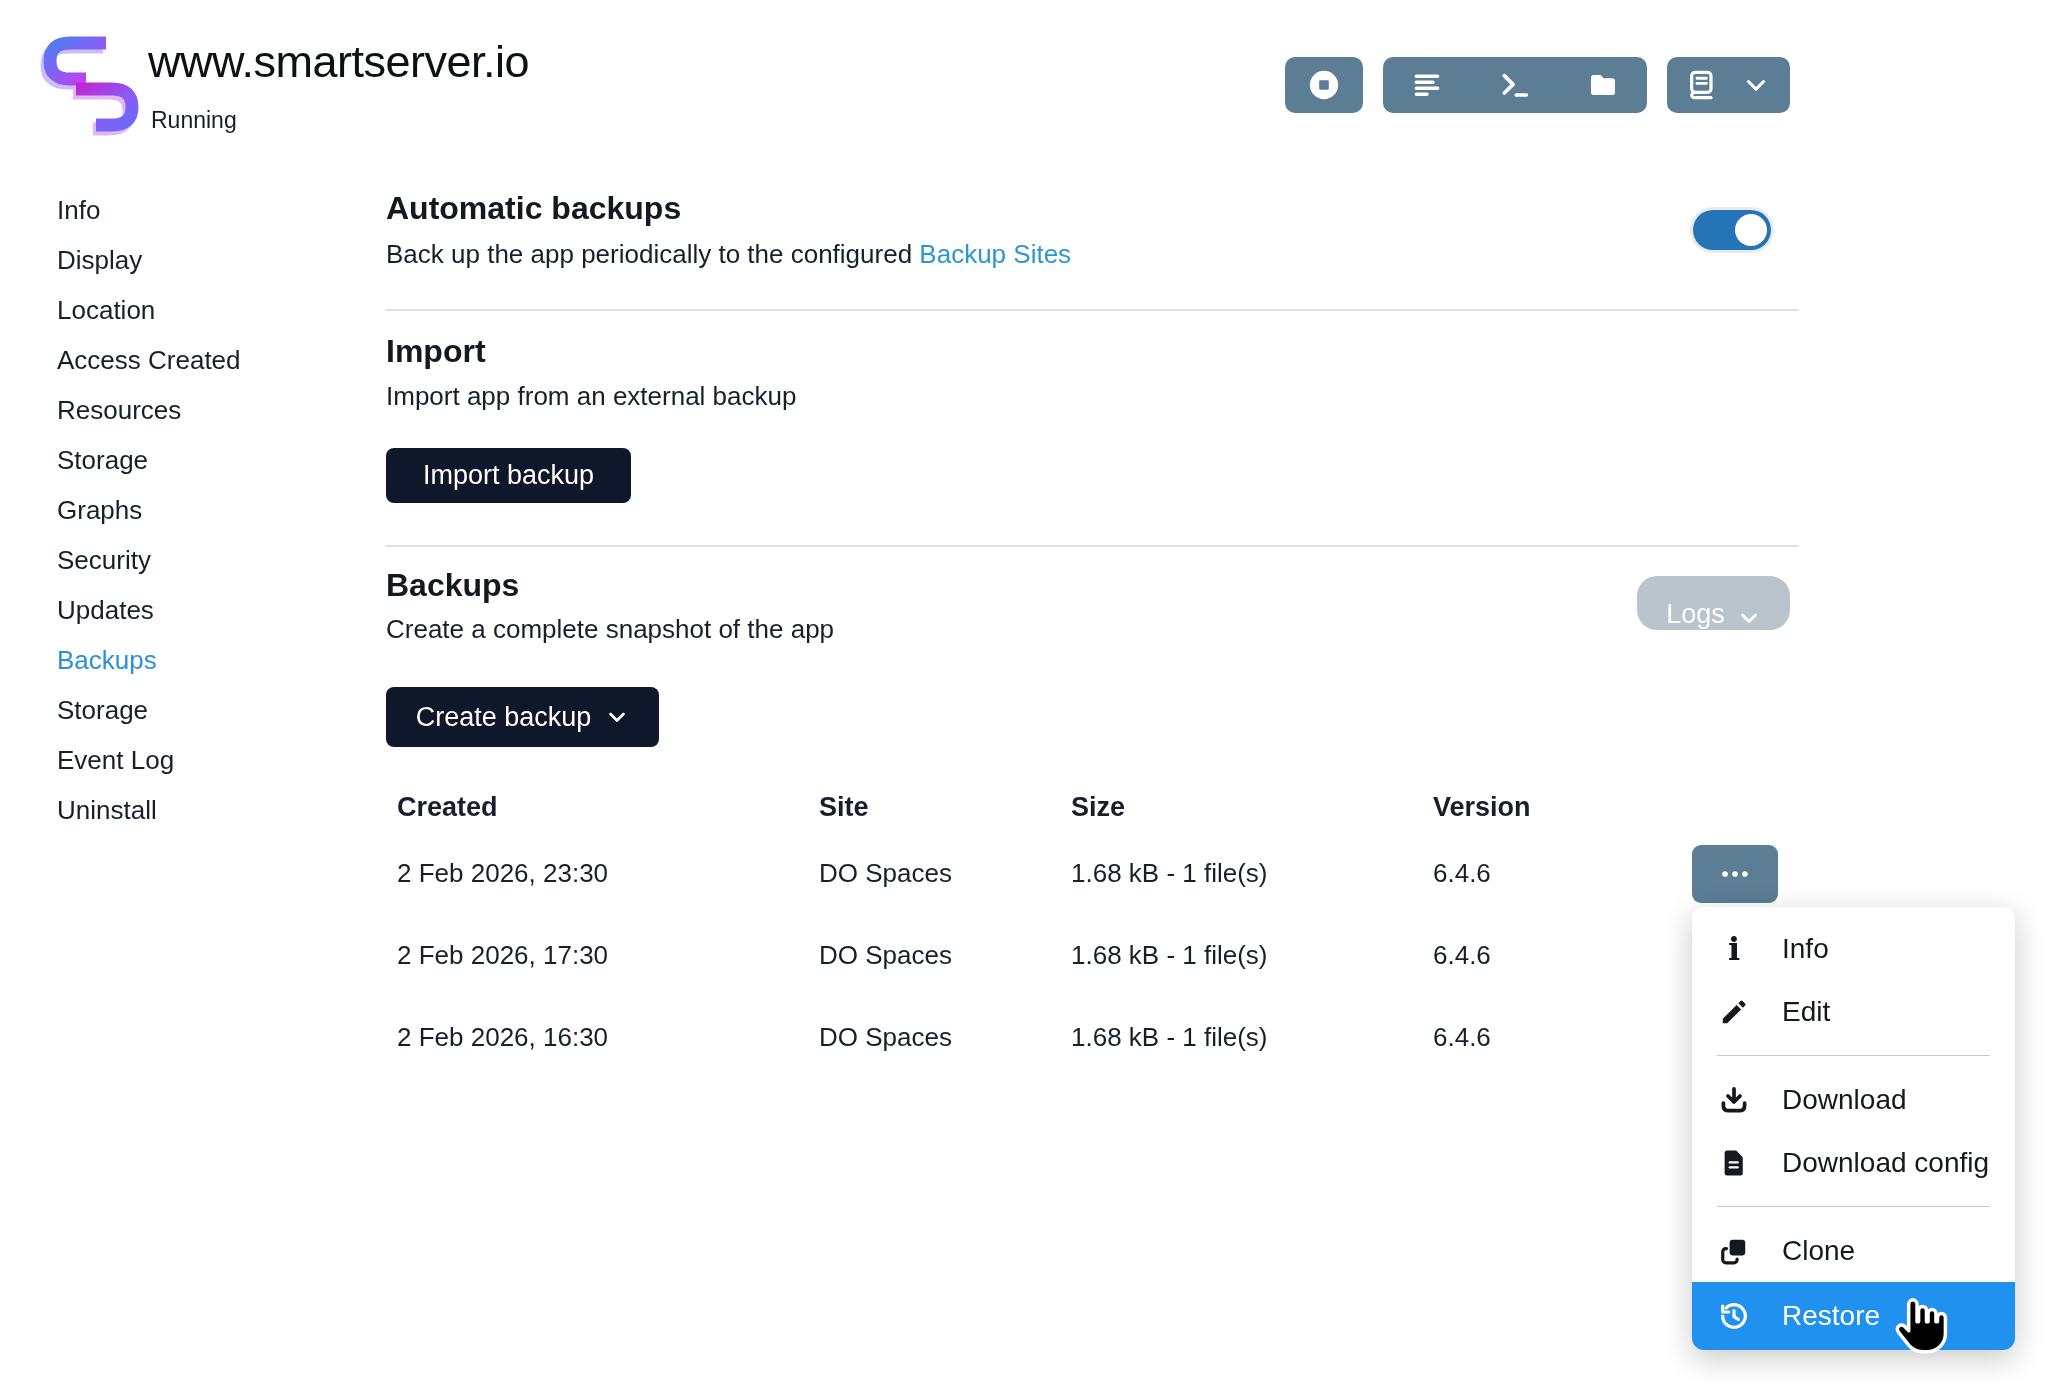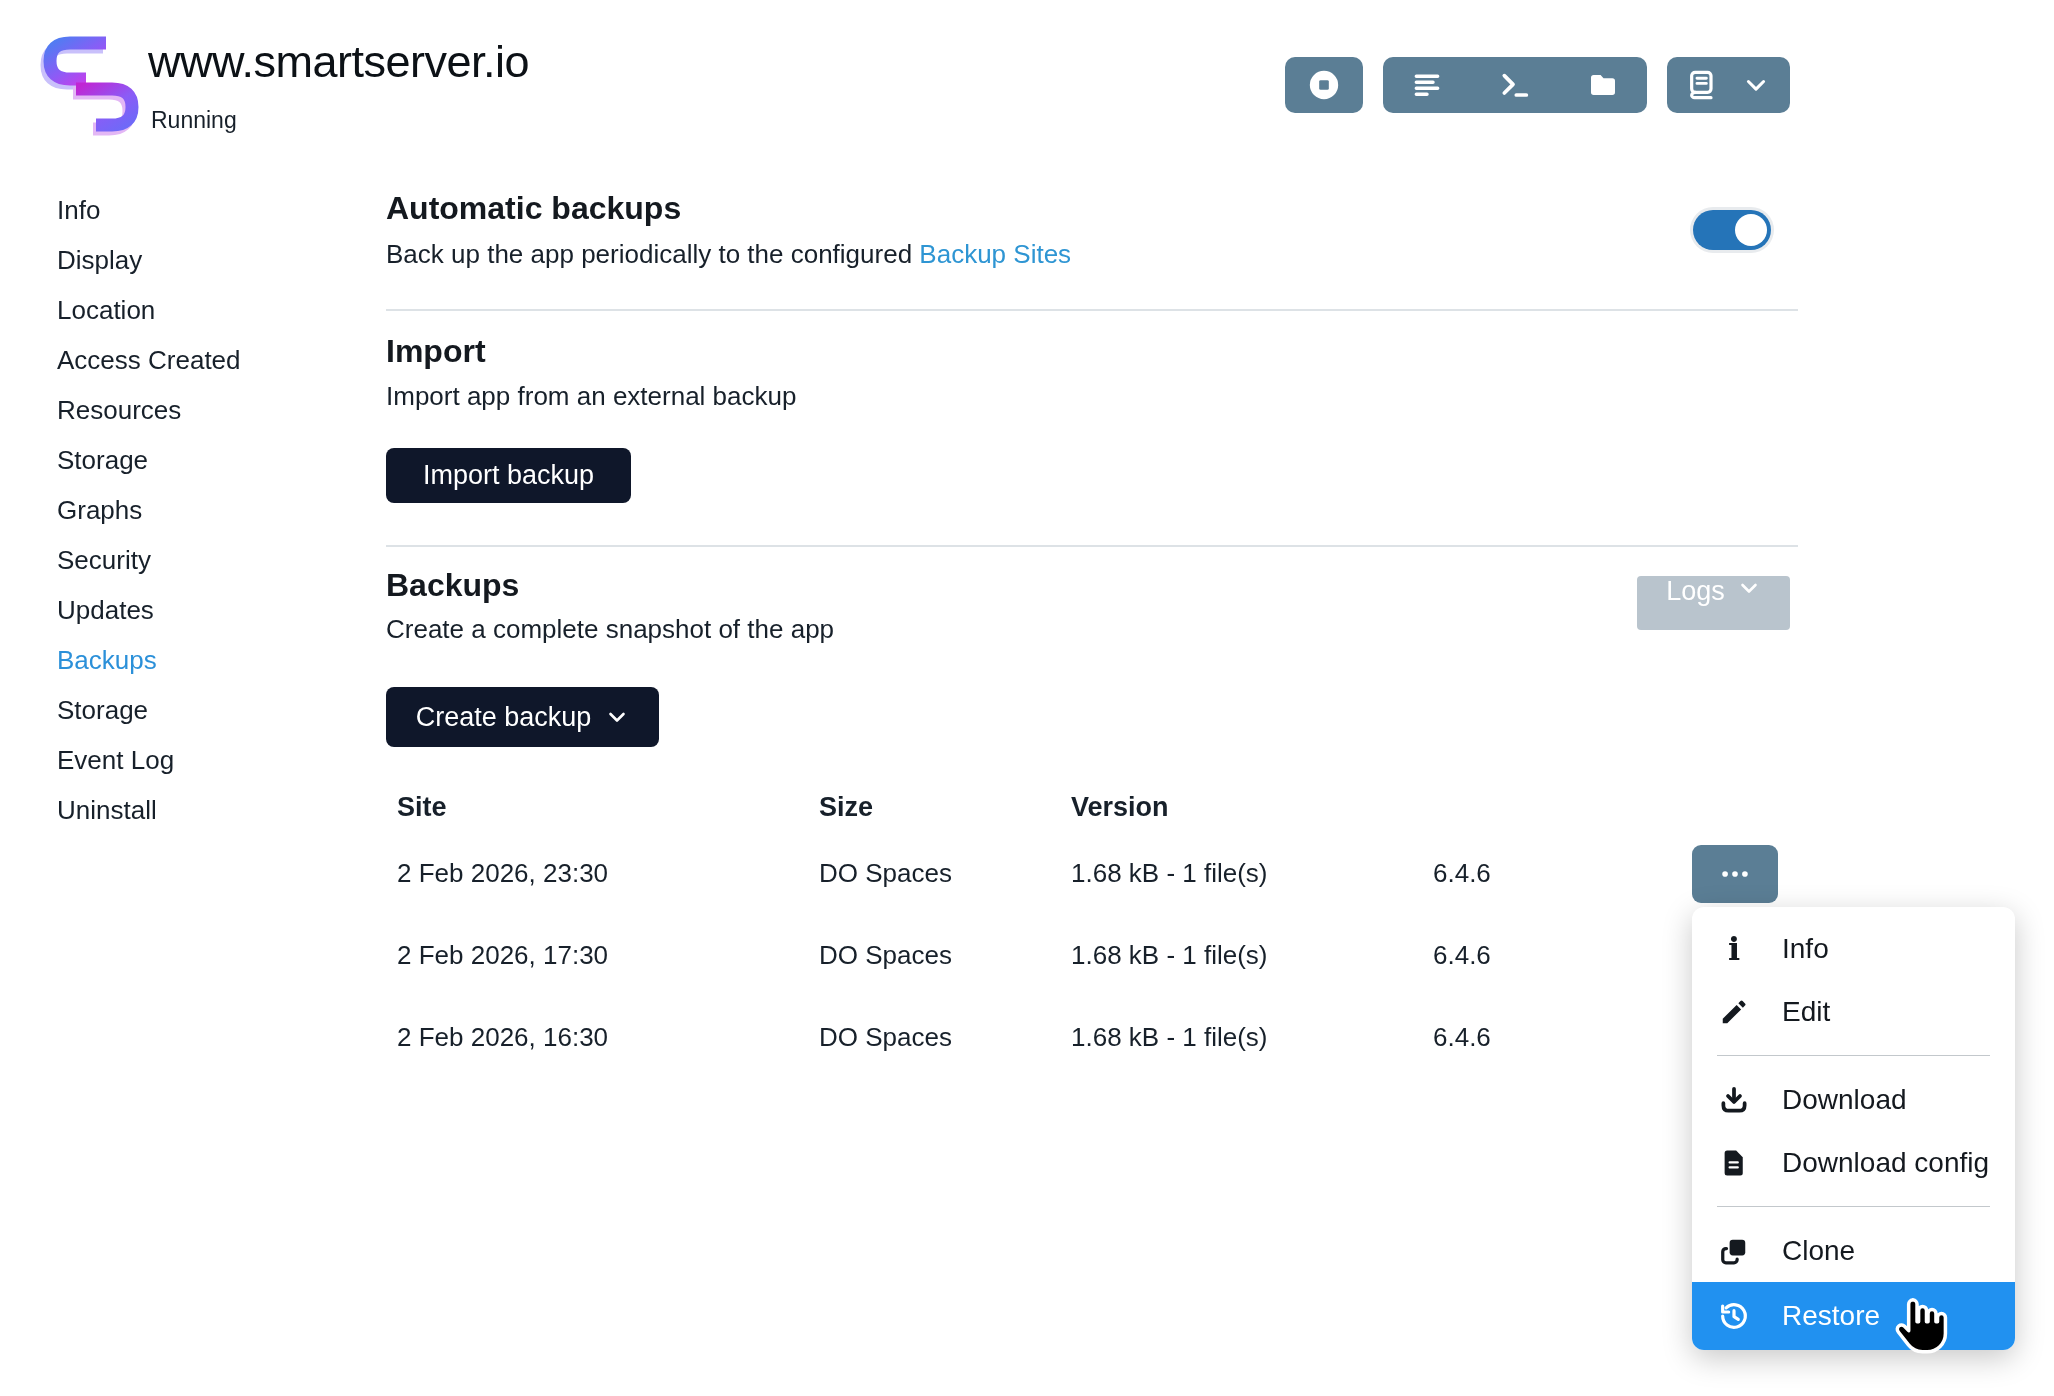--- a/index.html
+++ b/index.html
@@ -24,21 +24,21 @@
   .side-item.active { color:#2b90d9; }
   .sec-title { position:absolute; font-size:32px; font-weight:700; color:#14191f; }
   .sec-desc { position:absolute; font-size:26px; color:#17202a; }
   .link { color:#2e95d3; cursor:pointer; }
   .divider { position:absolute; left:386px; width:1412px; height:2px; background:#dde2e6; }
 
   .toggle { position:absolute; left:1693px; top:210px; width:78px; height:40px; background:#2574b8; border-radius:20px; box-shadow:0 0 0 3px #e8ebee; cursor:pointer; }
   .toggle .knob { position:absolute; right:4px; top:4px; width:32px; height:32px; border-radius:50%; background:#ffffff; }
 
   .btn-primary { position:absolute; background:#0f172a; color:#fff; border:none; border-radius:8px; font-size:27px; font-family:inherit; display:flex; align-items:center; justify-content:center; gap:14px; cursor:pointer; }
-  .btn-logs { position:absolute; left:1637px; top:576px; width:153px; height:54px; background:#b9c4cd; color:#fff; border:none; border-radius:4px; font-size:27px; font-family:inherit; display:flex; align-items:flex-start; justify-content:center; gap:12px; cursor:pointer; }
+  .btn-logs { position:absolute; left:1637px; top:576px; width:153px; height:54px; background:#b9c4cd; color:#fff; border:none; border-radius:20px; font-size:27px; font-family:inherit; display:flex; align-items:flex-end; justify-content:center; gap:12px; cursor:pointer; }
 
   
   .table { position:absolute; left:386px; top:782px; width:1404px; }
   .t-row { display:grid; grid-template-columns:422px 252px 362px 1fr; align-items:center; padding-left:11px; }
   .t-head { height:50px; font-size:27px; font-weight:700; }
   .t-data { height:82px; font-size:26px; }
 
   .ellipsis-btn { position:absolute; left:1692px; top:845px; width:86px; height:58px; background:#5b7e95; border:none; border-radius:9px; display:flex; align-items:center; justify-content:center; cursor:pointer; }
 
   
@@ -166,20 +166,21 @@
 
   <button class="btn-primary" style="left:386px; top:687px; width:273px; height:60px;">
     <span>Create backup</span>
     <svg width="24" height="24" viewBox="0 0 24 24">
       <path d="M5.5 9l6.5 6.5L18.5 9" stroke="#fff" stroke-width="2.6" stroke-linecap="round" stroke-linejoin="round" fill="none"></path>
     </svg>
   </button>
 
   <div class="table">
     <div class="t-row t-head">
+      <div>Created</div>
       <div>Site</div>
       <div>Size</div>
       <div>Version</div>
     </div>
     <div class="t-row t-data">
       <div>2 Feb 2026, 23:30</div>
       <div>DO Spaces</div>
       <div>1.68 kB - 1 file(s)</div>
       <div>6.4.6</div>
     </div>

